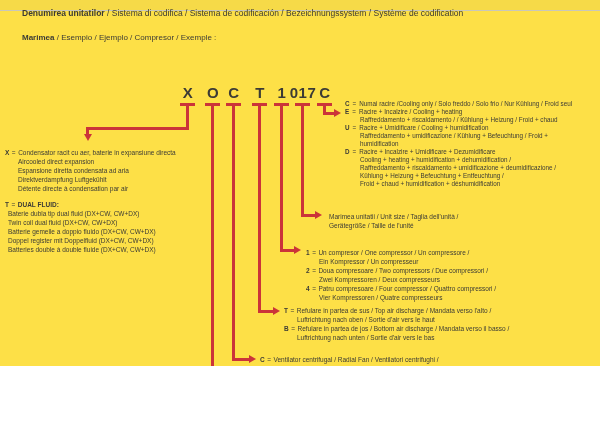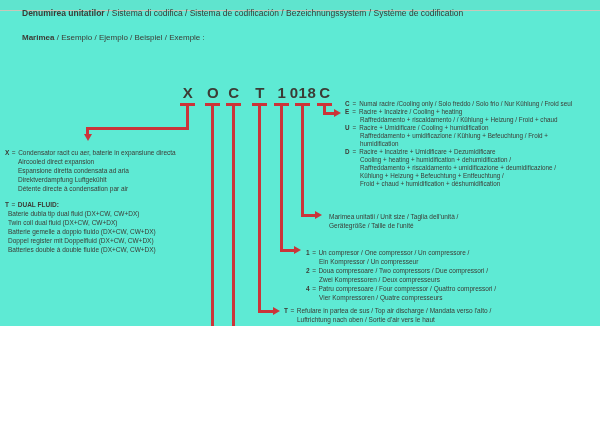--- a/index.html
+++ b/index.html
@@ -1,18 +1,18 @@
 <!DOCTYPE html>
 <html><head>
 <meta charset="utf-8">
 <style>
   html,body { margin:0; padding:0; }
   .canvas {
-    position:relative; width:600px; height:326px;
-    background:#5eead4; overflow:hidden;
+    position:relative; width:600px; height:366px;
+    background:#fde047; overflow:hidden;
     font-family:"Liberation Sans", sans-serif;
     color:#3c3b35;
   }
   .top-band {
     position:absolute; left:0; top:0; width:600px; height:10px;
     background:rgba(110,108,92,0.05); border-bottom:1px solid #c9c7b9;
   }
   .title { position:absolute; left:22px; top:8px; font-size:8.5px; white-space:nowrap; }
   .example { position:absolute; left:22px; top:33px; font-size:8px; white-space:nowrap; }
   .title b, .example b { font-weight:bold; }
@@ -48,28 +48,28 @@
   .tf .cont { margin-left:3px; }
 </style>
 </head>
 <body>
 
 <div class="canvas">
   <div class="top-band"></div>
 
   <div class="title"><b>Denumirea unitatilor</b><span> / Sistema di codifica / Sistema de codificación / Bezeichnungssystem / Système de codification</span></div>
 
-  <div class="example"><b>Marimea</b><span> / Esempio / Ejemplo / Beispiel / Exemple :</span></div>
+  <div class="example"><b>Marimea</b><span> / Esempio / Ejemplo / Compresor / Exemple :</span></div>
 
   <div class="code-seg" style="left:188px">X</div>
   <div class="code-seg" style="left:213px">O</div>
   <div class="code-seg" style="left:234px">C</div>
   <div class="code-seg" style="left:260px">T</div>
   <div class="code-seg" style="left:282px">1</div>
-  <div class="code-seg" style="left:303px">018</div>
+  <div class="code-seg" style="left:303px">017</div>
   <div class="code-seg" style="left:325px">C</div>
 
   <div class="tbar" style="left:180px;top:103px"></div>
   <div class="tbar" style="left:205px;top:103px"></div>
   <div class="tbar" style="left:226px;top:103px"></div>
   <div class="tbar" style="left:252px;top:103px"></div>
   <div class="tbar" style="left:274px;top:103px"></div>
   <div class="tbar" style="left:295px;top:103px"></div>
   <div class="tbar" style="left:317px;top:103px"></div>
 

